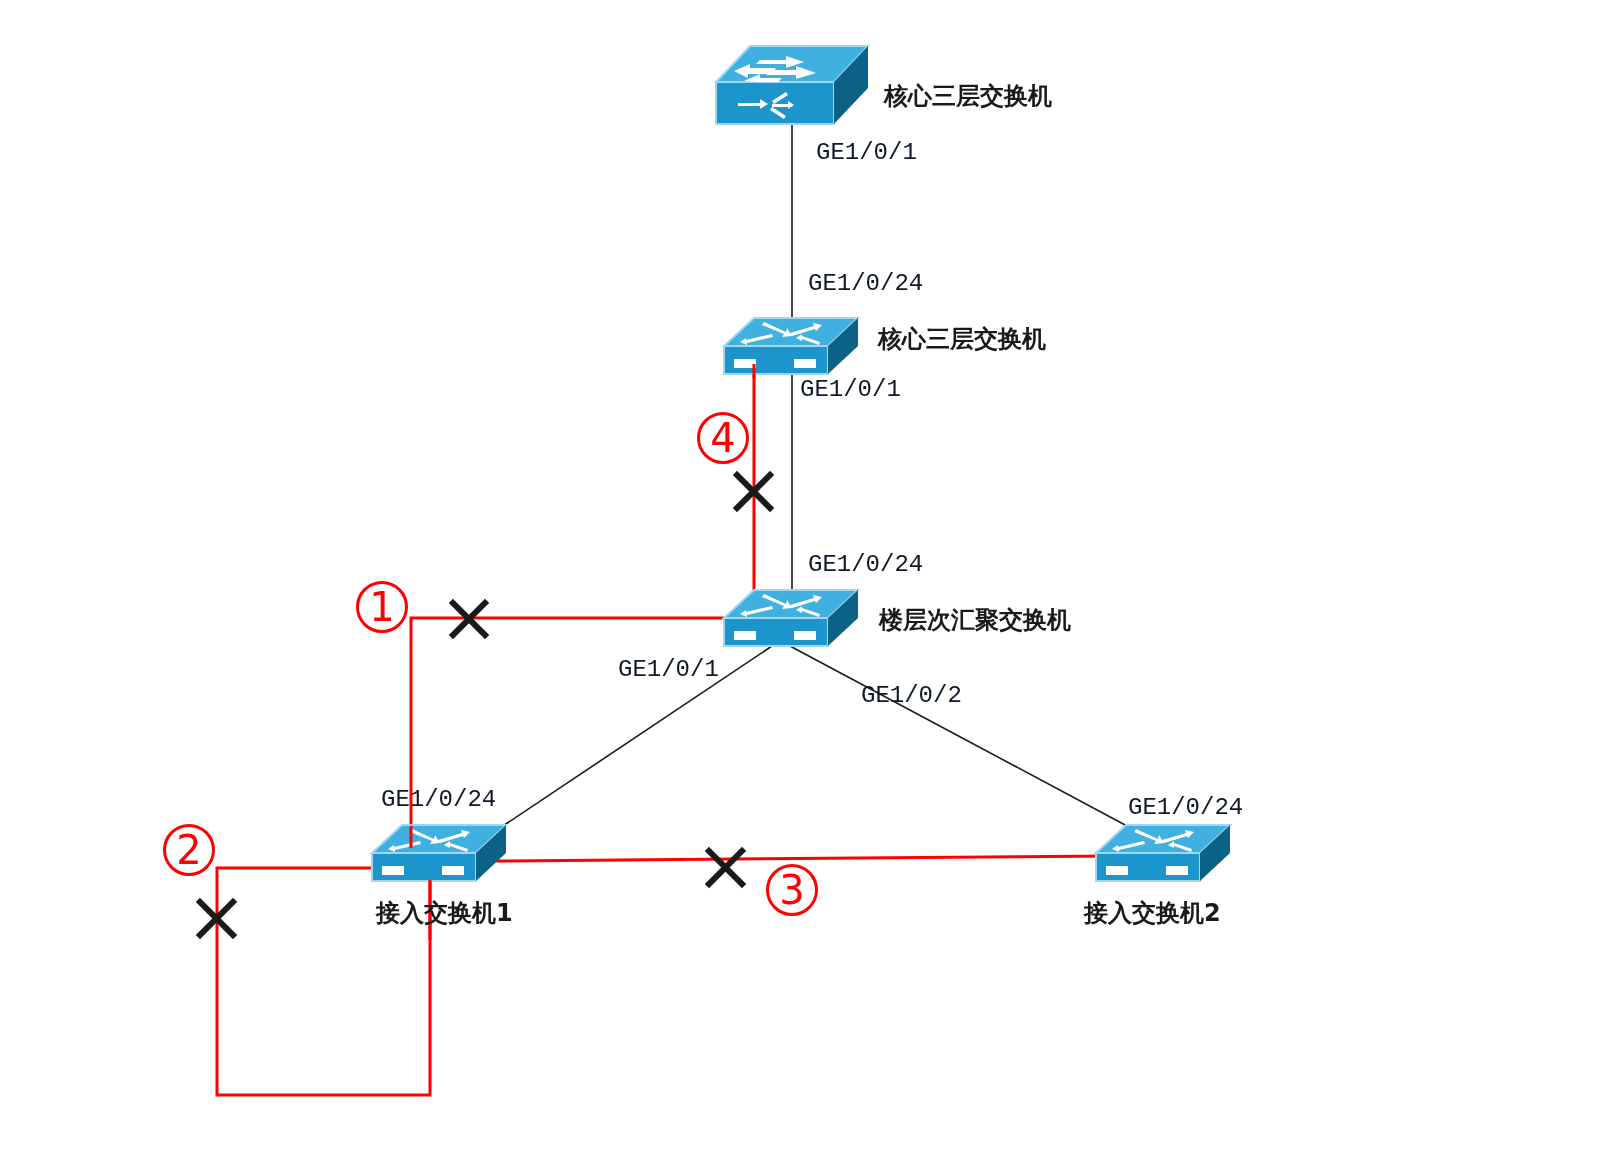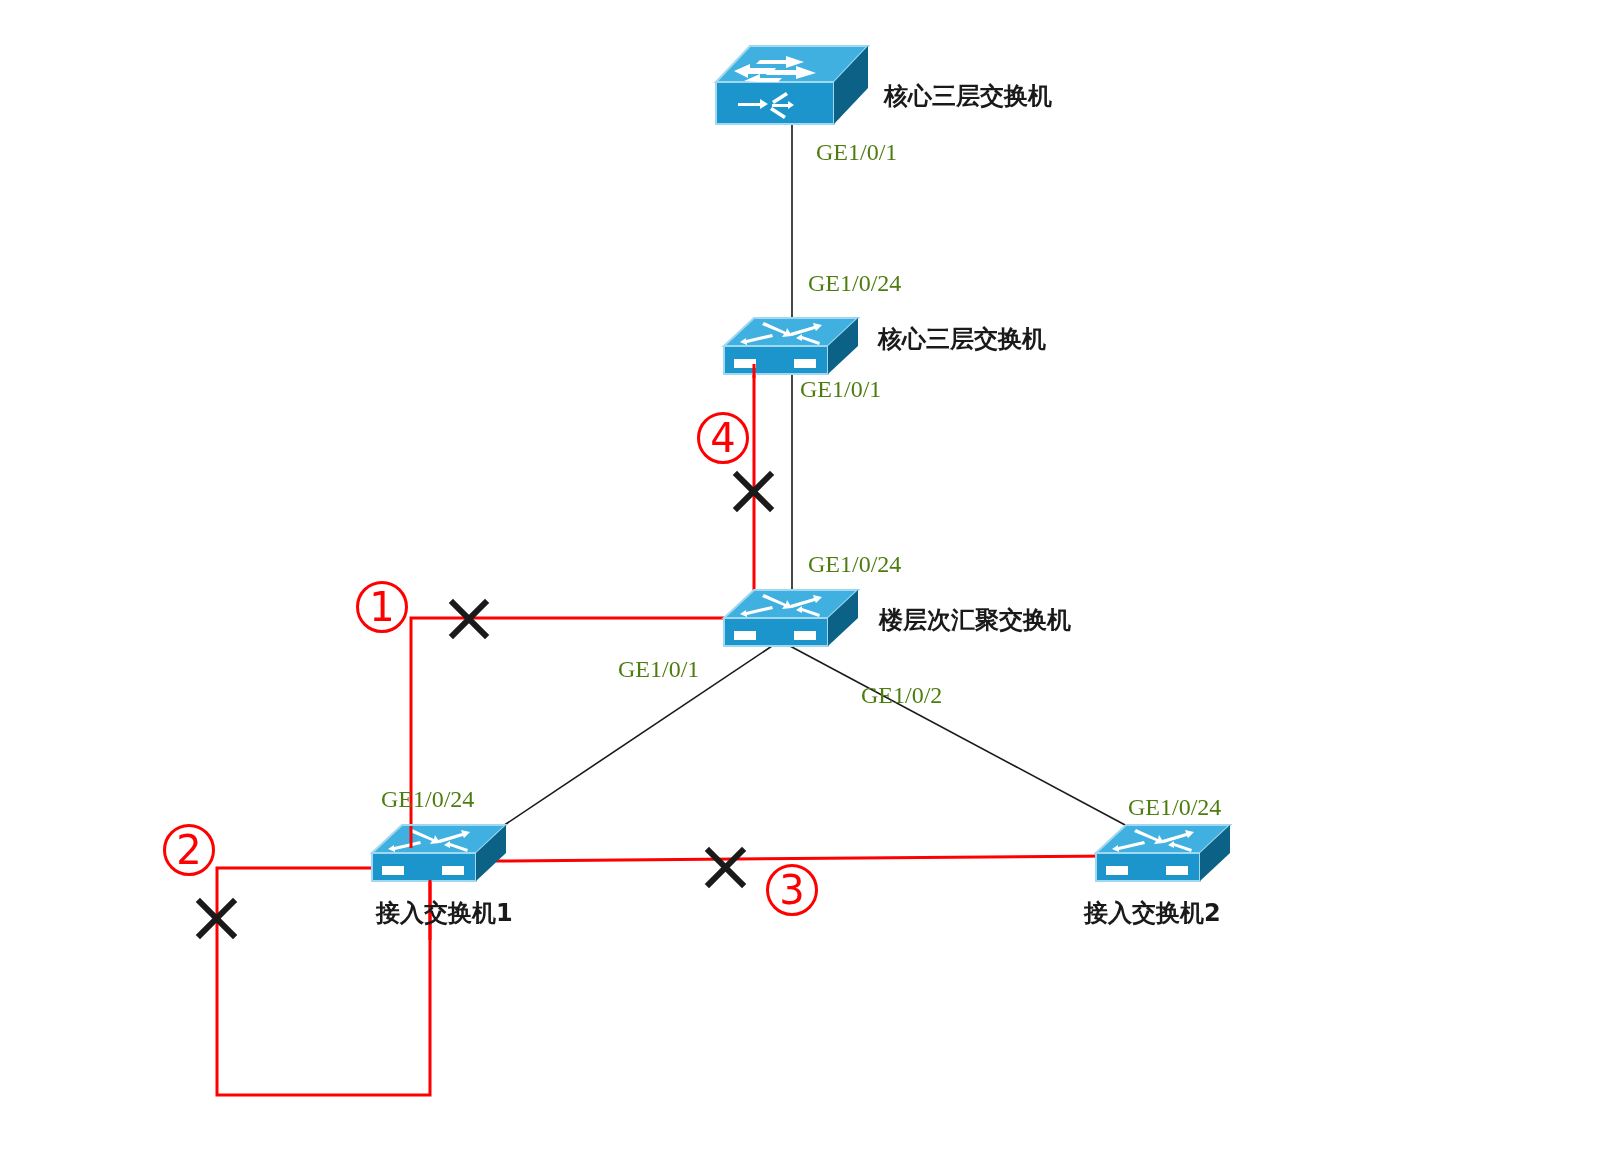--- a/index.html
+++ b/index.html
@@ -1,19 +1,19 @@
 <!DOCTYPE html>
 <html><head>
   <meta charset="utf-8">
   <style>
     html, body { margin: 0; padding: 0; background: #ffffff; }
     body { width: 1610px; height: 1157px; position: relative; overflow: hidden; font-family: "DejaVu Sans", sans-serif; }
     #canvas { position: absolute; left: 0; top: 0; width: 1610px; height: 1157px; }
     .lbl { position: absolute; white-space: nowrap; }
-    .port { font-family: Liberation Serif, serif; font-size: 24px; color: #4d7c0f; }
+    .port { font-family: Liberation Mono, monospace; font-size: 24px; color: #0f172a; }
     .dev { font-family: "DejaVu Sans", sans-serif; font-size: 24px; font-weight: bold; color: #1a1a1a; }
     .circ { font-family: "DejaVu Sans", sans-serif; font-size: 40px; color: #ff0000;
             width: 52px; height: 52px; border: 3px solid #ff0000; border-radius: 50%;
             display: flex; align-items: center; justify-content: center; line-height: 1; box-sizing: border-box; background: transparent; }
   </style>
 </head>
 <body>
 
 <svg id="canvas" viewBox="0 0 1610 1157" xmlns="http://www.w3.org/2000/svg">
   <defs>

